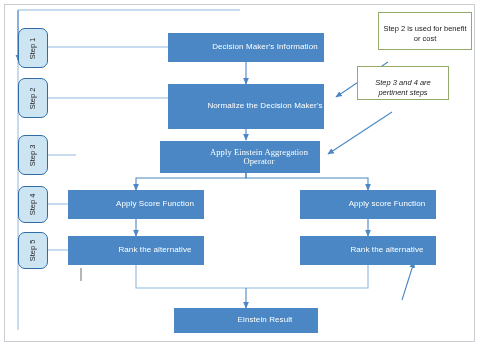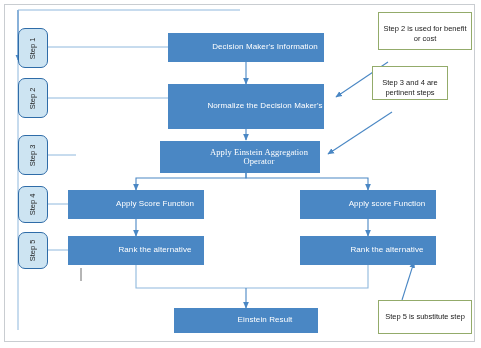--- a/index.html
+++ b/index.html
@@ -182,21 +182,18 @@
   </div>
 
   <div class="pbox" style="left:174px; top:308px; width:144px; height:25px;">
     <span>Einstein Result</span>
   </div>
 
   <div class="note" style="left:378px; top:12px;  width:94px; height:38px;">
     <span>Step 2 is used for benefit or cost</span>
   </div>
 
-  <div class="note" style="left:372px; top:66px;  width:76px; height:34px;">
+  <div class="note" style="left:357px; top:66px;  width:92px; height:34px;font-style:italic;">
     <span>Step 3 and 4 are pertinent steps</span>
   </div>
 
-  <div class="note" style="left:378px; top:300px; width:94px; height:34px;">
-    <span>Step 5 is substitute step</span>
-  </div>
 
 </div>
 
 </body></html>

